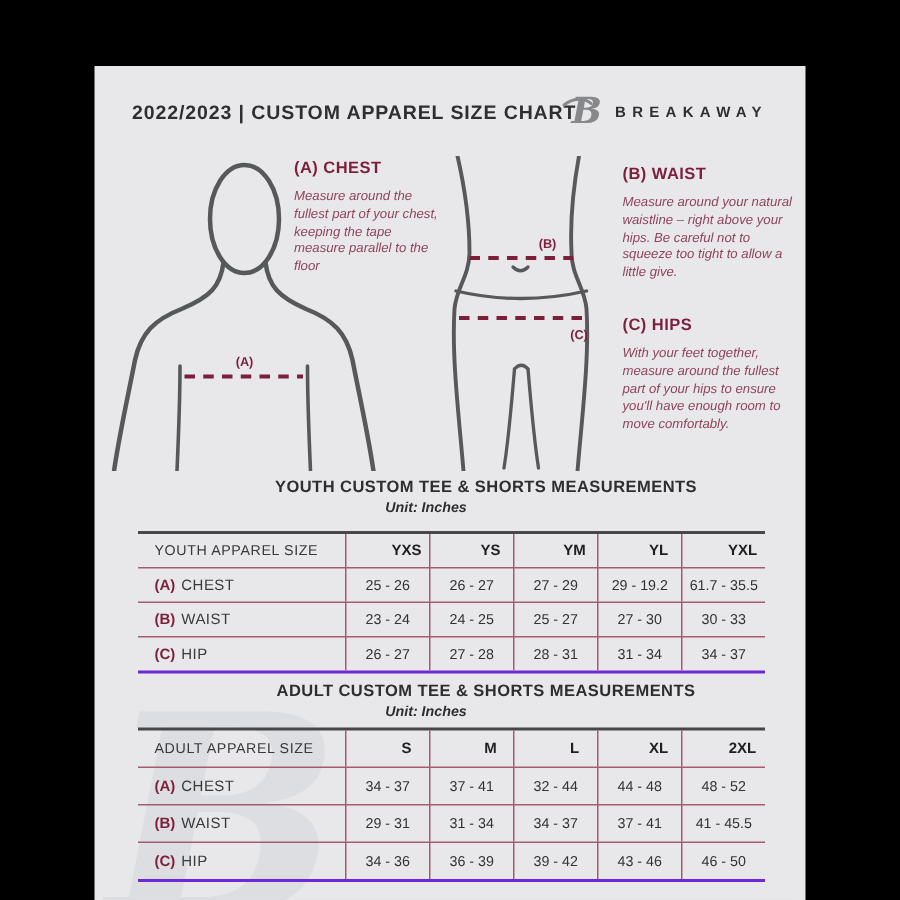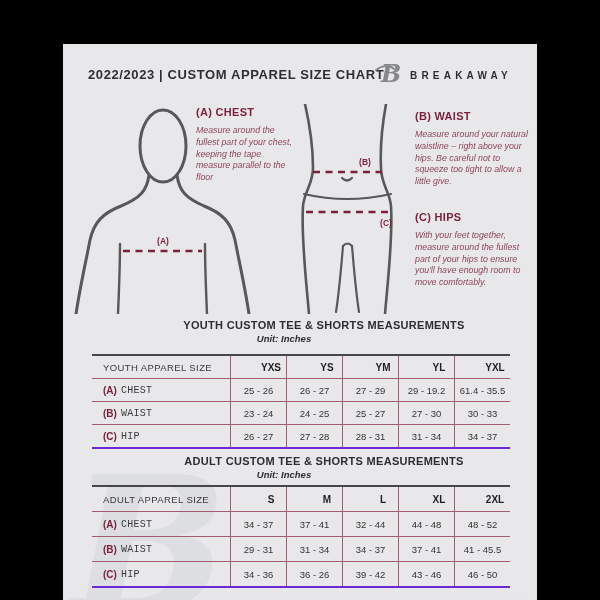--- a/index.html
+++ b/index.html
@@ -33,21 +33,21 @@
   .cell{display:flex;align-items:center;justify-content:center;
         border-top:1px solid #a55b6e;border-left:1px solid #a55b6e;
         font-size:9.5px;color:#333;background:transparent;}
   .cell:nth-child(-n+6){border-top:none;padding-left:25px;}
   .cell:nth-child(6n+1){border-left:none;justify-content:flex-start;padding-left:11px;}
   .youth .cell{height:22px;}
   .adult .cell{height:24px;}
   .hdr-first{font-size:9.5px;letter-spacing:.4px;color:#3a3a3c;}
   .hdr-size{font-weight:700;font-size:10px;color:#1f1f21;}
   .pfx{color:#7b1f3a;font-weight:800;font-size:10px;margin-right:4px;}
-  .rowname{font-size:10px;color:#3a3a3c;letter-spacing:.3px;font-family:Liberation Mono, monospace;}
+  .rowname{font-size:10px;color:#3a3a3c;letter-spacing:.3px;}
 
   
   .watermark{position:absolute;left:8px;top:408px;font-family:"DejaVu Serif",serif;
              font-style:italic;font-weight:700;font-size:185px;line-height:1;
              color:#dddee1;z-index:1;user-select:none;}
   .footer-bar{position:absolute;left:10px;top:556px;width:450px;height:32px;
               background:#731f39;border:2px solid #e3e4e6;z-index:2;
               box-shadow:2px 2px 3px #b9babc;}
 </style>
 </head>
@@ -120,21 +120,21 @@
       <div class="cell hdr-size">YXL</div>
 
       <div class="cell">
           <span class="pfx">(A)</span>
           <span class="rowname">CHEST</span>
         </div>
       <div class="cell">25 - 26</div>
       <div class="cell">26 - 27</div>
       <div class="cell">27 - 29</div>
       <div class="cell">29 - 19.2</div>
-      <div class="cell">61.4 - 35.5</div>
+      <div class="cell">61.7 - 35.5</div>
 
       <div class="cell">
           <span class="pfx">(B)</span>
           <span class="rowname">WAIST</span>
         </div>
       <div class="cell">23 - 24</div>
       <div class="cell">24 - 25</div>
       <div class="cell">25 - 27</div>
       <div class="cell">27 - 30</div>
       <div class="cell">30 - 33</div>
@@ -179,21 +179,21 @@
       <div class="cell">31 - 34</div>
       <div class="cell">34 - 37</div>
       <div class="cell">37 - 41</div>
       <div class="cell">41 - 45.5</div>
 
       <div class="cell">
           <span class="pfx">(C)</span>
           <span class="rowname">HIP</span>
         </div>
       <div class="cell">34 - 36</div>
-      <div class="cell">36 - 26</div>
+      <div class="cell">36 - 39</div>
       <div class="cell">39 - 42</div>
       <div class="cell">43 - 46</div>
       <div class="cell">46 - 50</div>
     </div>
 
     <div class="footer-bar"></div>
   </div>
 </div>
 
 </body></html>

